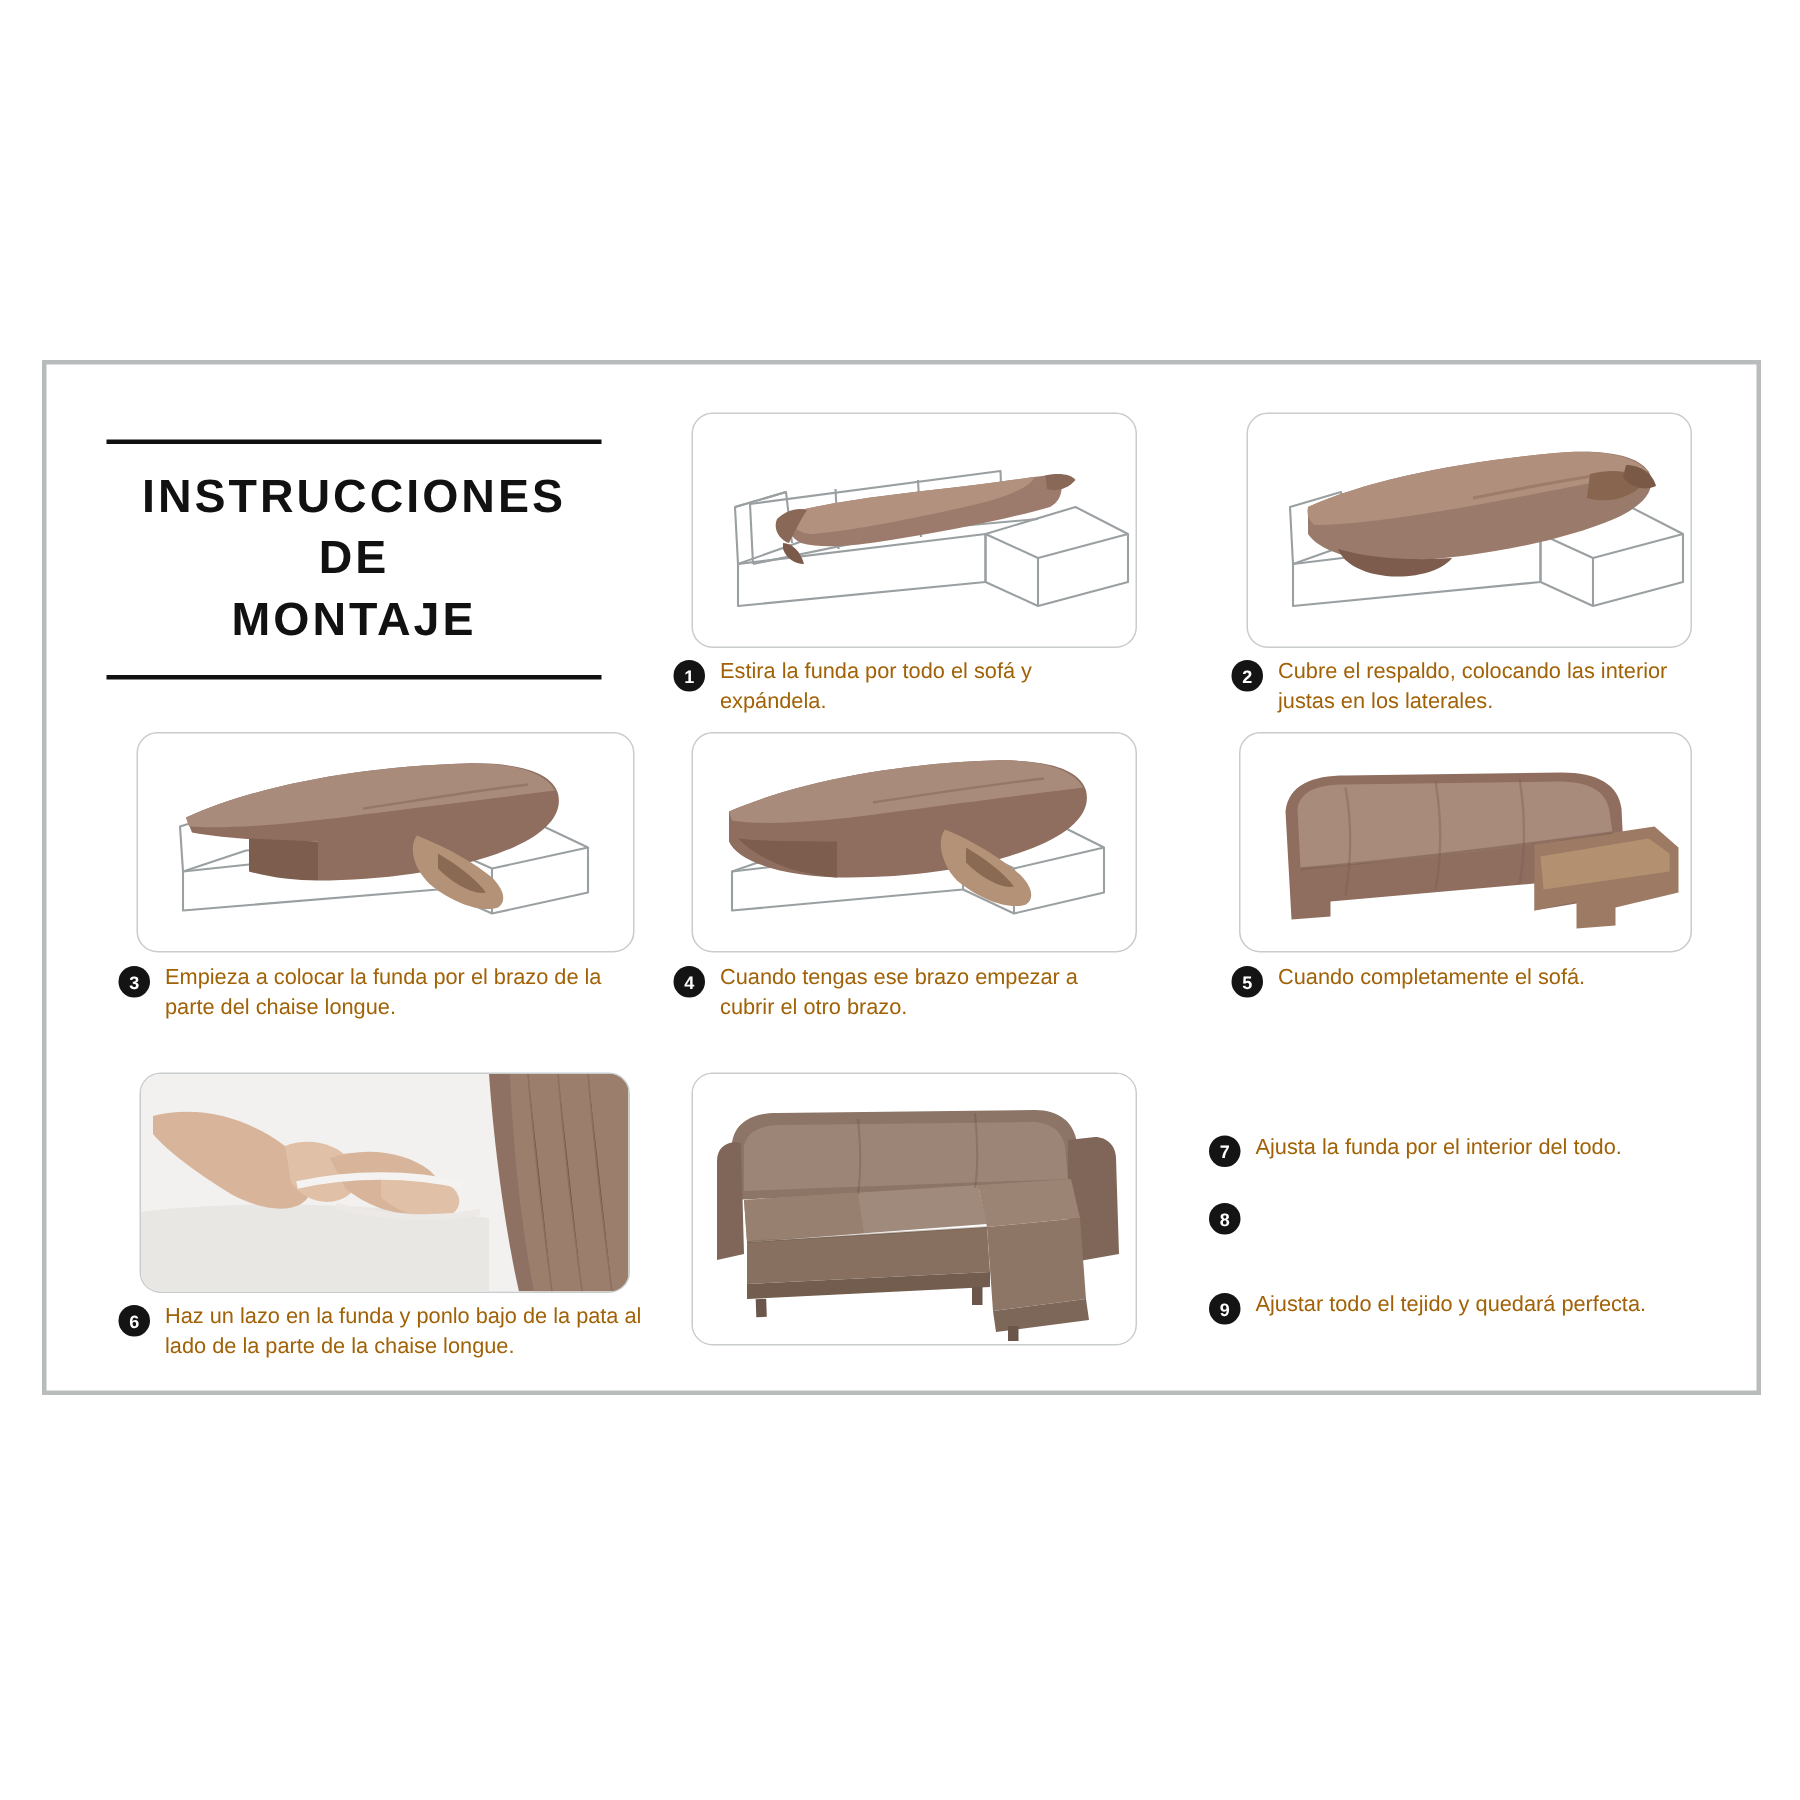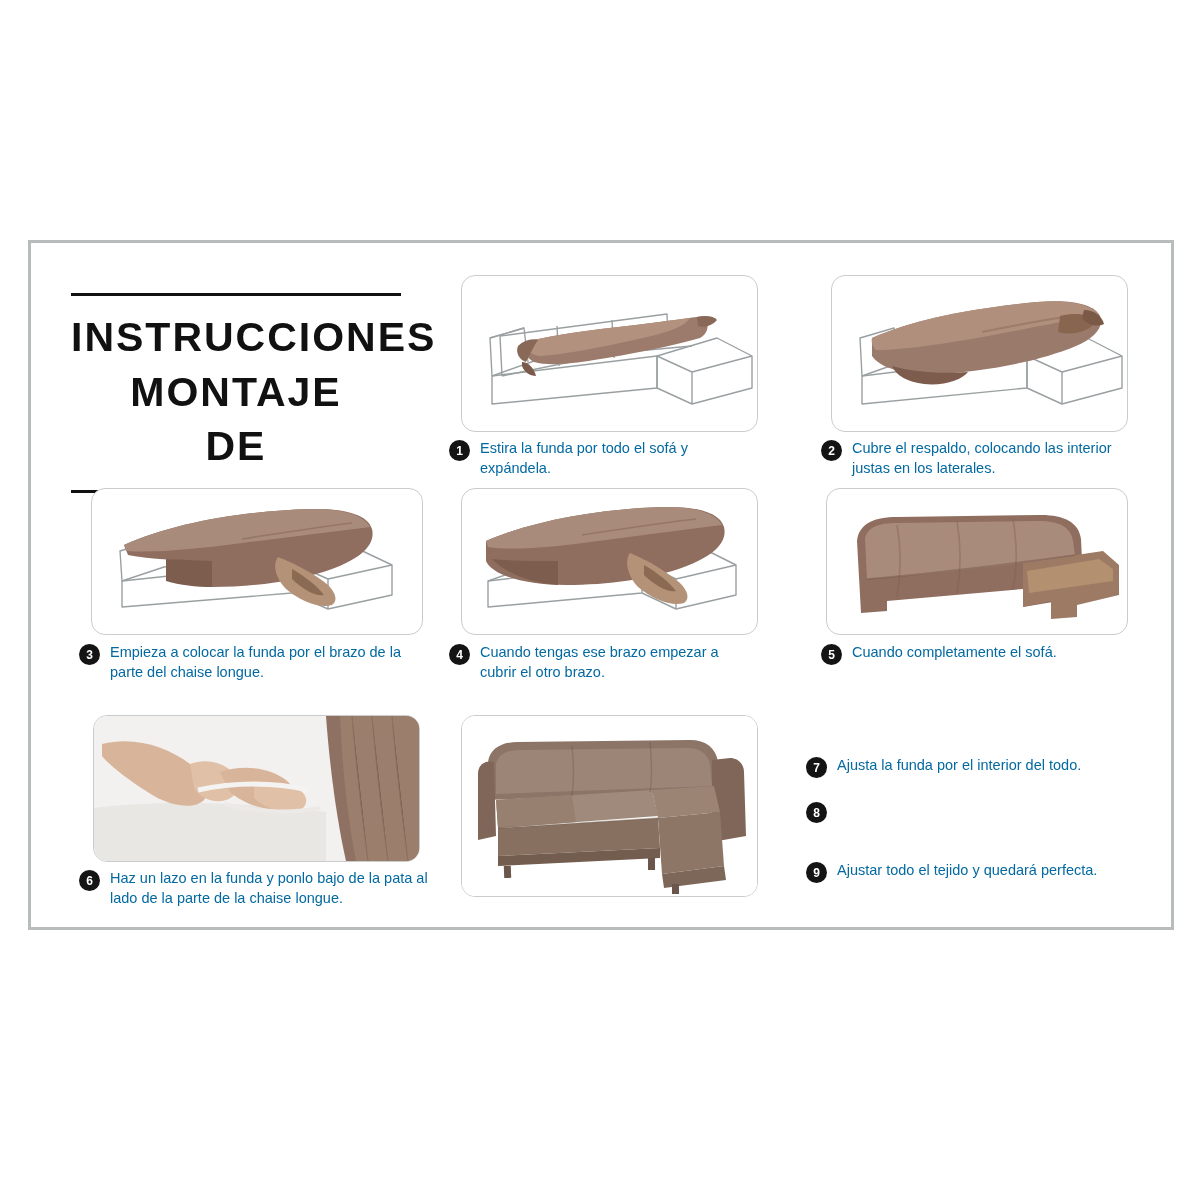--- a/index.html
+++ b/index.html
@@ -35,21 +35,21 @@
     text-align: center;
   }
   .title-rule {
     height: 3px;
     background: #111;
     width: 100%;
   }
   .title-rule.top { margin-bottom: 14px; }
   .title-rule.bottom { margin-top: 16px; }
   .title-line {
-    font-size: 41px;
+    font-size: 31px;
     font-weight: bold;
     letter-spacing: 2px;
     color: #111;
     line-height: 1.33;
   }
 
   
   .panel {
     position: absolute;
     border: 1.5px solid #c9cccd;
@@ -74,37 +74,37 @@
     color: #fff;
     font-size: 12px;
     font-weight: bold;
     display: flex;
     align-items: center;
     justify-content: center;
     margin-top: 1px;
   }
   .caption-text {
     font-size: 14.5px;
-    color: #0369a1;
+    color: #a16207;
     line-height: 1.35;
   }
 
   
   svg { display: block; }
 </style>
 </head>
 <body>
 
 <div id="sheet">
 
   <div class="title-block">
     <div class="title-rule top"></div>
     <div class="title-line">INSTRUCCIONES</div>
+    <div class="title-line">DE</div>
     <div class="title-line">MONTAJE</div>
-    <div class="title-line">DE</div>
     <div class="title-rule bottom"></div>
   </div>
 
   <div class="panel" style="left:430px; top:32px; width:295px; height:155px;">
     <svg viewBox="0 0 295 155" width="295" height="155">
       <g fill="none" stroke="#9aa0a2" stroke-width="1.4" stroke-linejoin="round">
 
         <path d="M195 80 L255 62 L290 80 L290 112 L230 128 L195 112 Z"></path>
         <path d="M195 80 L230 96 L230 128"></path>
         <path d="M230 96 L290 80"></path>

